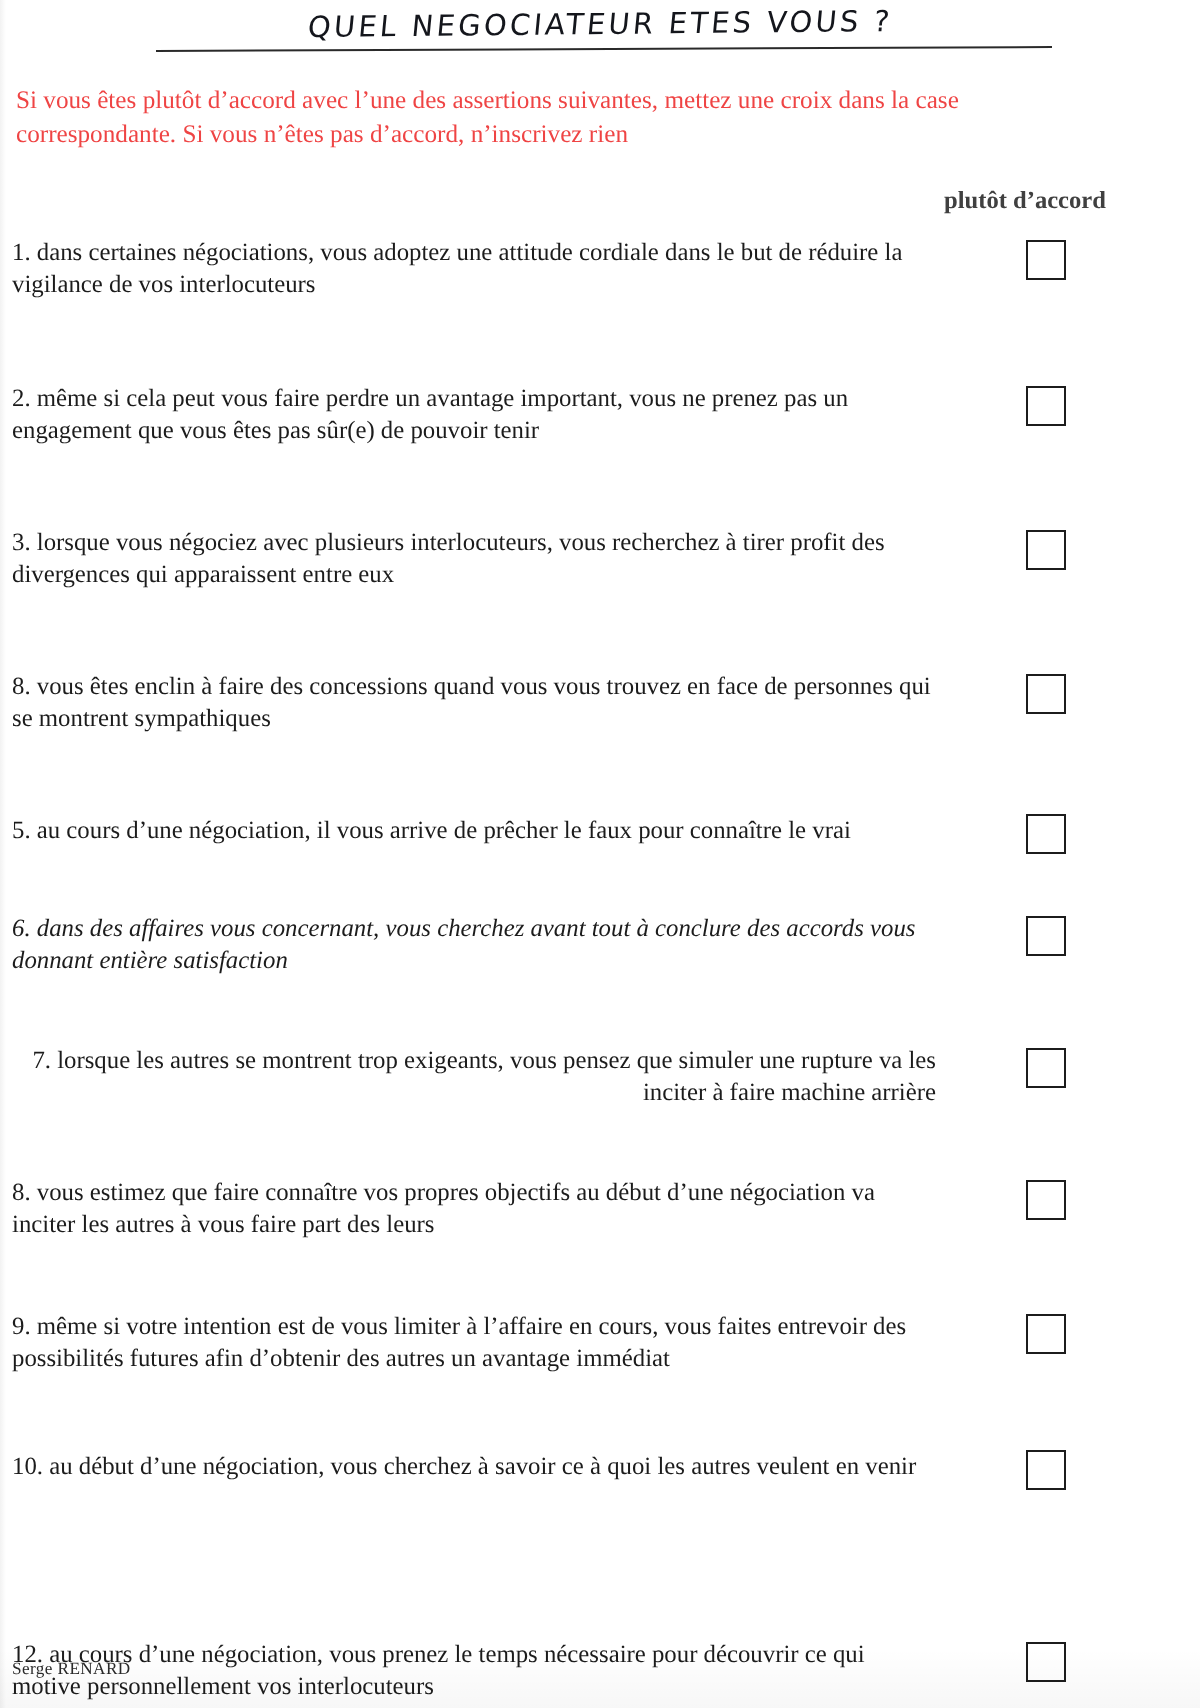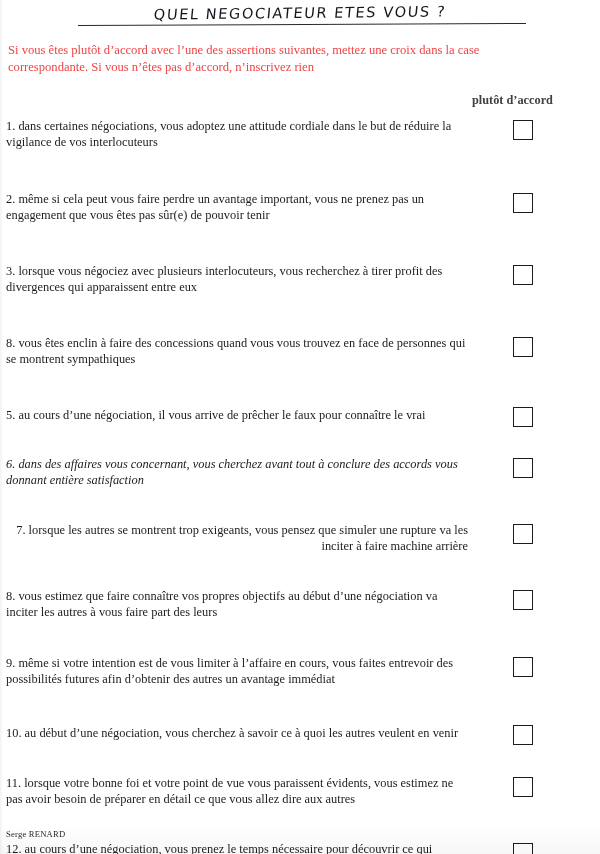--- a/index.html
+++ b/index.html
@@ -176,24 +176,20 @@
       </div>
       <div class="item">
         <div class="item-text" style="top: 361px; font-family: Liberation Serif, serif;">9. même si votre intention est de vous limiter à l’affaire en cours, vous faites entrevoir des possibilités futures afin d’obtenir des autres un avantage immédiat</div>
         <div class="item-box" style="top: 363px;"></div>
       </div>
       <div class="item">
         <div class="item-text" style="top: 409px;">10. au début d’une négociation, vous cherchez à savoir ce à quoi les autres veulent en venir</div>
         <div class="item-box" style="top: 409px;"></div>
       </div>
       <div class="item">
-        <div class="item-text" style="top: 437px;">11. lorsque votre bonne foi et votre point de vue vous paraissent évidents, vous estimez ne pas avoir besoin de préparer en détail ce que vous allez dire aux autres</div>
-        <div class="item-box" style="top: 439px;"></div>
-      </div>
-      <div class="item">
         <div class="item-text" style="top: 481px;">12. au cours d’une négociation, vous prenez le temps nécessaire pour découvrir ce qui motive personnellement vos interlocuteurs</div>
         <div class="item-box" style="top: 483px;"></div>
       </div>
       <div class="item"></div>
       <div class="item"></div>
       <div class="item"></div>
       <div class="item"></div>
     </div>
 
   <div class="signature">Serge RENARD</div>

